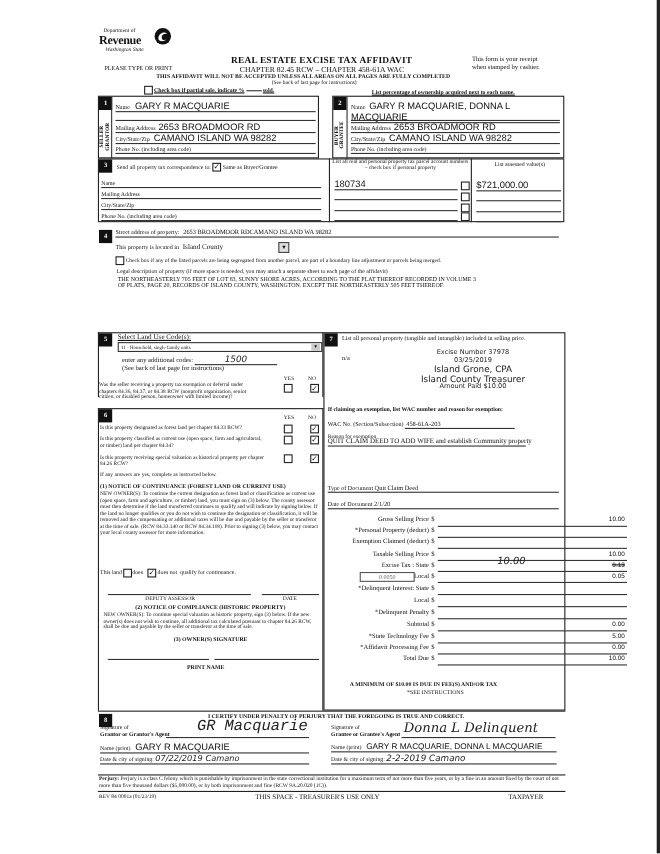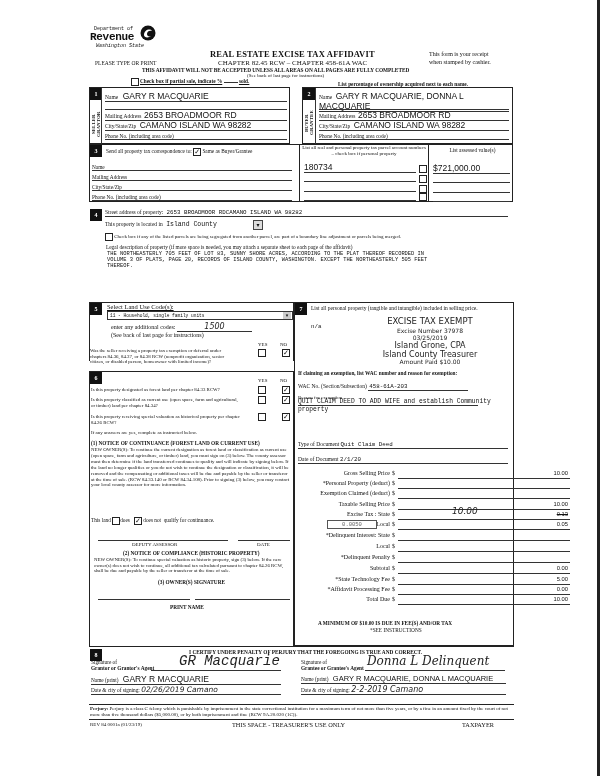--- a/index.html
+++ b/index.html
@@ -1,19 +1,19 @@
 <!DOCTYPE html>
 <html><head>
 <meta charset="utf-8">
 <style>
   * { box-sizing: border-box; margin: 0; padding: 0; }
   html, body { width: 600px; height: 776px; background: #fff; overflow: hidden; }
   body { font-family: "Liberation Serif", serif; color: #111; font-size: 6px; position: relative; }
   .abs { position: absolute; }
-  .sans { font-family: Liberation Mono, monospace; }
+  .sans { font-family: Liberation Serif, serif; }
   .bold { font-weight: bold; }
   .num { display: inline-block; width: 12px; height: 12px; background: #111; color: #fff; font-size: 6px; text-align: center; line-height: 12px; font-weight: bold; }
   .uline { border-bottom: 0.7px solid #333; }
   .box { position: absolute; border: 1px solid #222; }
   .cb { display: inline-block; width: 8px; height: 8px; border: 0.8px solid #222; background: #fff; vertical-align: middle; font-size: 7px; line-height: 7px; text-align: center; font-family: "DejaVu Sans", sans-serif; }
   .filled { font-family: "Liberation Sans", sans-serif; font-size: 8.5px; color: #111; }
   .hand { font-family: "DejaVu Sans", sans-serif; font-style: italic; color: #222; }
   .stamp { font-family: "DejaVu Sans", sans-serif; color: #222; text-align: center; }
   .vert { writing-mode: vertical-rl; transform: rotate(180deg); font-size: 5px; font-weight: bold; text-align: center; }
   .rightedge { position: absolute; right: 0; top: 0; width: 3px; height: 776px; background: #222; }
@@ -206,21 +206,20 @@
   <div class="bold" style="position:absolute; left:80px; top:232px; font-size:5.3px;">PRINT NAME</div>
 </div>
 
 <div class="abs" style="left:294px; top:302px; width:220px; height:344px; border:1px solid #222;">
   <span class="num" style="position:absolute; left:0; top:0;">7</span>
   <div style="position:absolute; left:16px; top:1px; width:200px; font-size:5.5px; line-height:9px;">List all personal property (tangible and intangible) included in selling price.</div>
   <div class="sans" style="position:absolute; left:16px; top:20px; font-size:5.8px;">n/a</div>
 </div>
 
 <div class="abs stamp" style="left:330px; top:316px; width:200px;">
-  <div style="font-size:8.5px;">EXCISE TAX EXEMPT</div>
   <div style="font-size:6px; margin-top:1px;">Excise Number 37978</div>
   <div style="font-size:6px;">03/25/2019</div>
   <div style="font-size:8px;">Island Grone, CPA</div>
   <div style="font-size:8px;">Island County Treasurer</div>
   <div style="font-size:6px; line-height:5px;">Amount Paid $10.00</div>
 </div>
 
 <div class="abs bold" style="left:298px; top:370px; font-size:5.3px; white-space:nowrap;">If claiming an exemption, list WAC number and reason for exemption:</div>
 <div class="abs" style="left:298px; top:383px; width:208px; font-size:5.5px;">
   <span>WAC No. (Section/Subsection)</span>
@@ -333,21 +332,21 @@
   </div>
   <div class="hand" style="position:absolute; left:90px; top:6px; font-size:14px; font-family:Liberation Mono, monospace;">GR Macquarie</div>
   <div style="position:absolute; left:62px; top:23px; width:130px; border-bottom:0.7px solid #333;"></div>
 
   <div style="position:absolute; left:2px; top:27px; width:190px; font-size:5.3px;" class="uline">
     <span>Name (print)</span>
     <span class="filled" style="margin-left:3px;">GARY R MACQUARIE</span>
   </div>
   <div style="position:absolute; left:2px; top:38px; width:190px; font-size:5.3px;" class="uline">
     <span>Date &amp; city of signing:</span>
-    <span class="hand" style="font-size:7.5px;">02/26/2019  Camano</span>
+    <span class="hand" style="font-size:7.5px;">07/22/2019  Camano</span>
   </div>
 
   <div style="position:absolute; left:212px; top:12px; font-size:5.3px; line-height:6px;">
     <div>Signature of</div>
     <div class="bold">Grantee or Grantee's Agent</div>
   </div>
   <div class="hand" style="position:absolute; left:278px; top:7px; font-size:12px; font-family:'DejaVu Serif', serif;">Donna L Delinquent</div>
   <div style="position:absolute; left:276px; top:23px; width:140px; border-bottom:0.7px solid #333;"></div>
 
   <div style="position:absolute; left:212px; top:27px; width:205px; font-size:5.3px;" class="uline">

